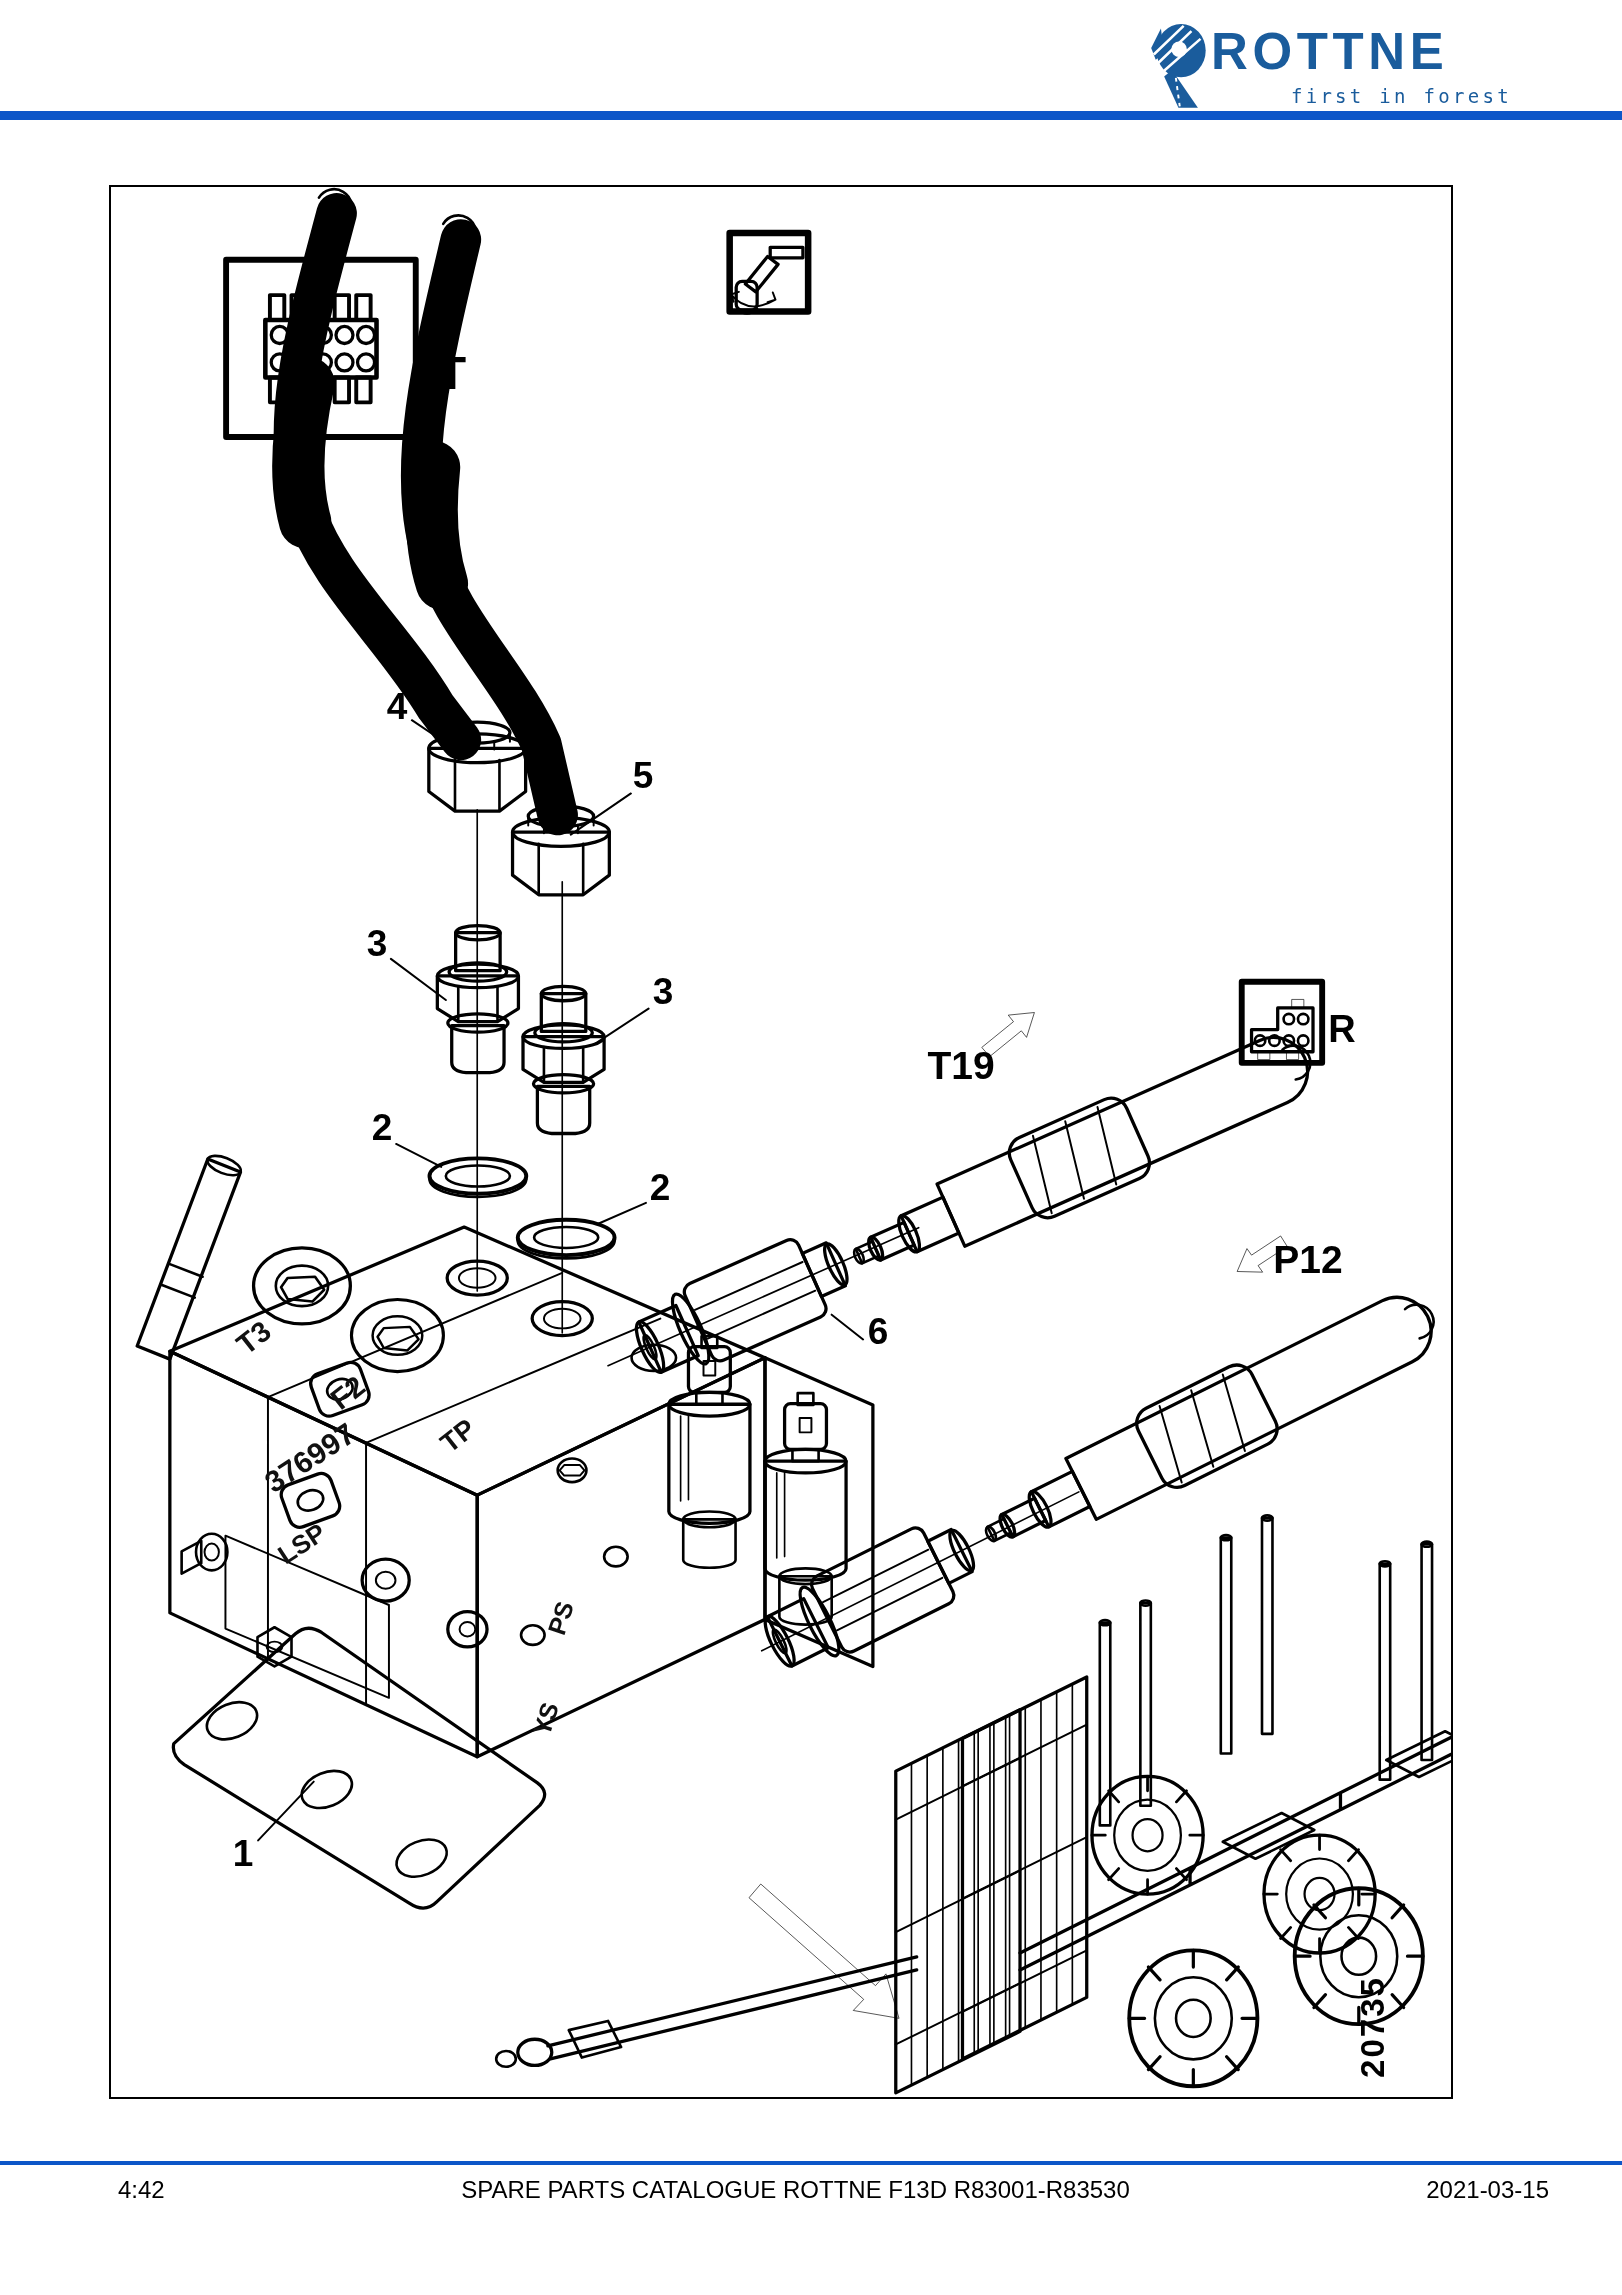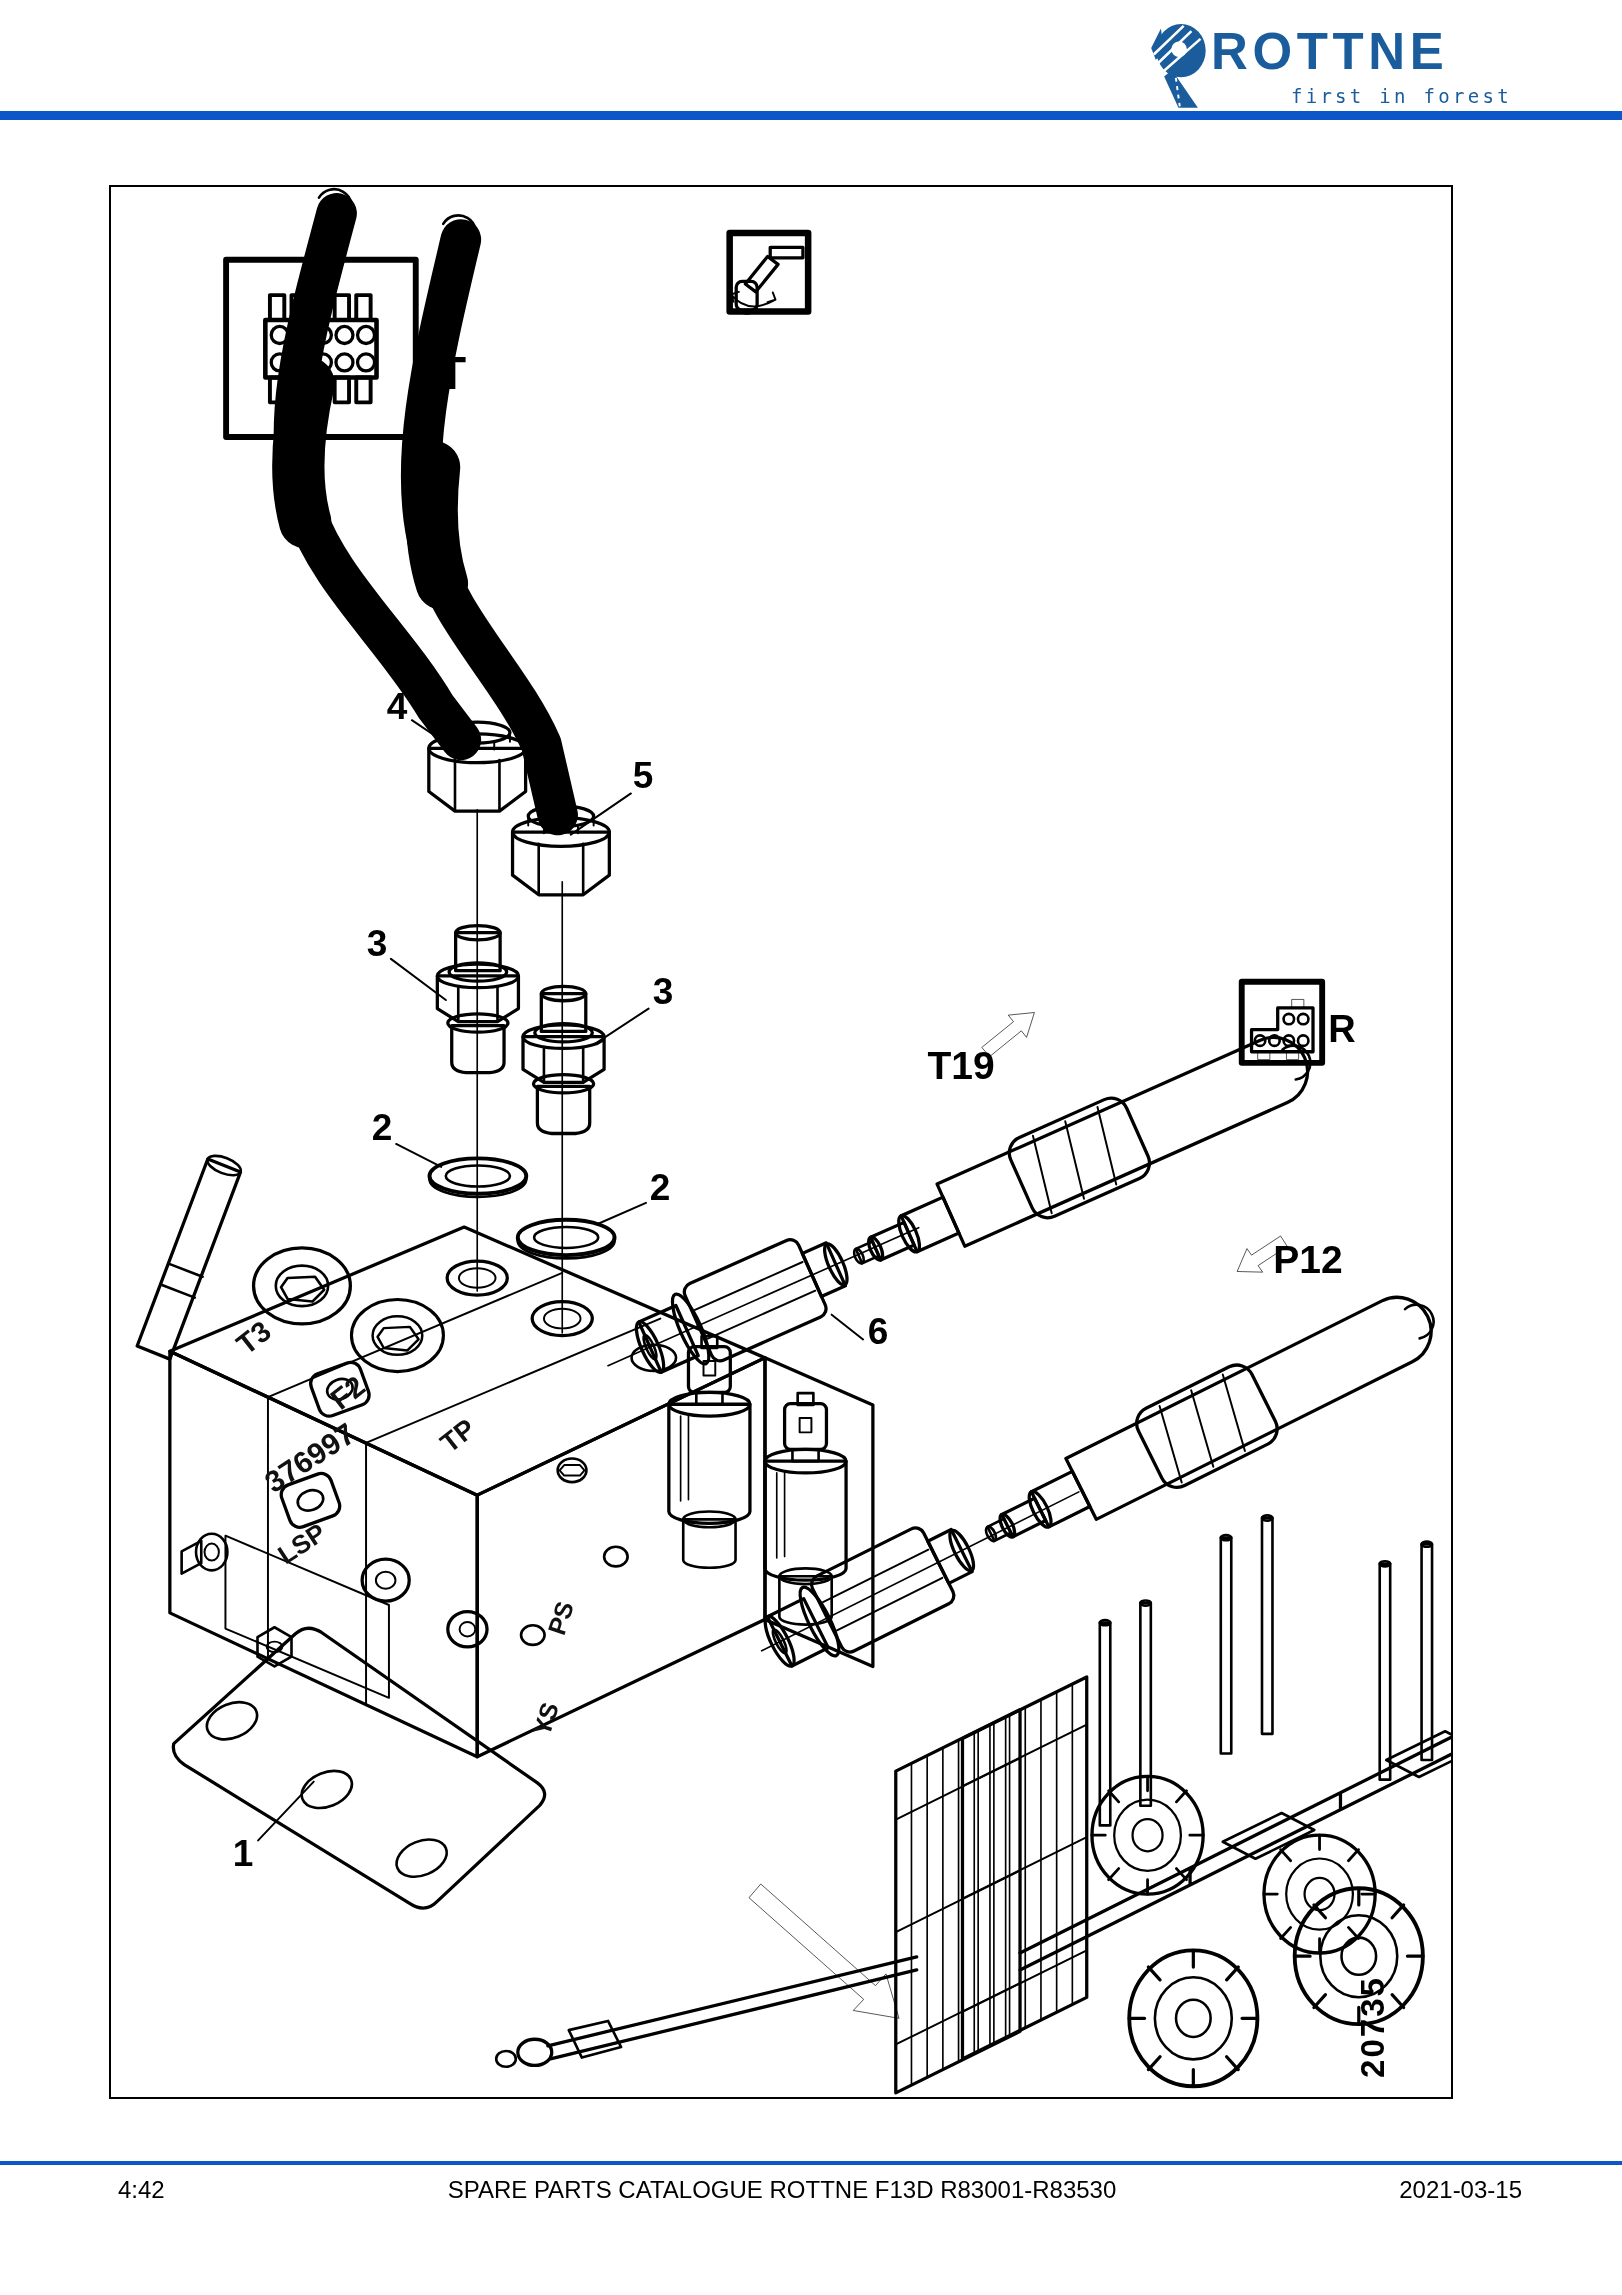--- a/index.html
+++ b/index.html
@@ -43,21 +43,21 @@
   .r-label{font-size:38px;}
   .fig-number{position:absolute;transform:translate(-50%,-50%) rotate(-90deg);
               font-size:33px;font-weight:700;letter-spacing:2px;}
   
   .footer-rule{position:absolute;left:0;top:2161px;width:1622px;height:3.9px;
                background:var(--brand-blue,#0d56c8);}
   .footer-row{position:absolute;left:0;top:2176px;width:1622px;display:flex;
               align-items:flex-start;font-size:24px;}
   .footer-ref{margin-left:118px;}
   .footer-center{flex:1;text-align:center;}
-  .footer-date{margin-right:100px;}
+  .footer-date{margin-right:73px;}
 </style>
 </head>
 <body>
 
 <div class="page">
 
 
   <div class="logo">
     <svg class="logo-mark" viewBox="0 0 94 130">
       <polygon class="f-logo" points="8,38 23,8 28,46 15,56"></polygon>

